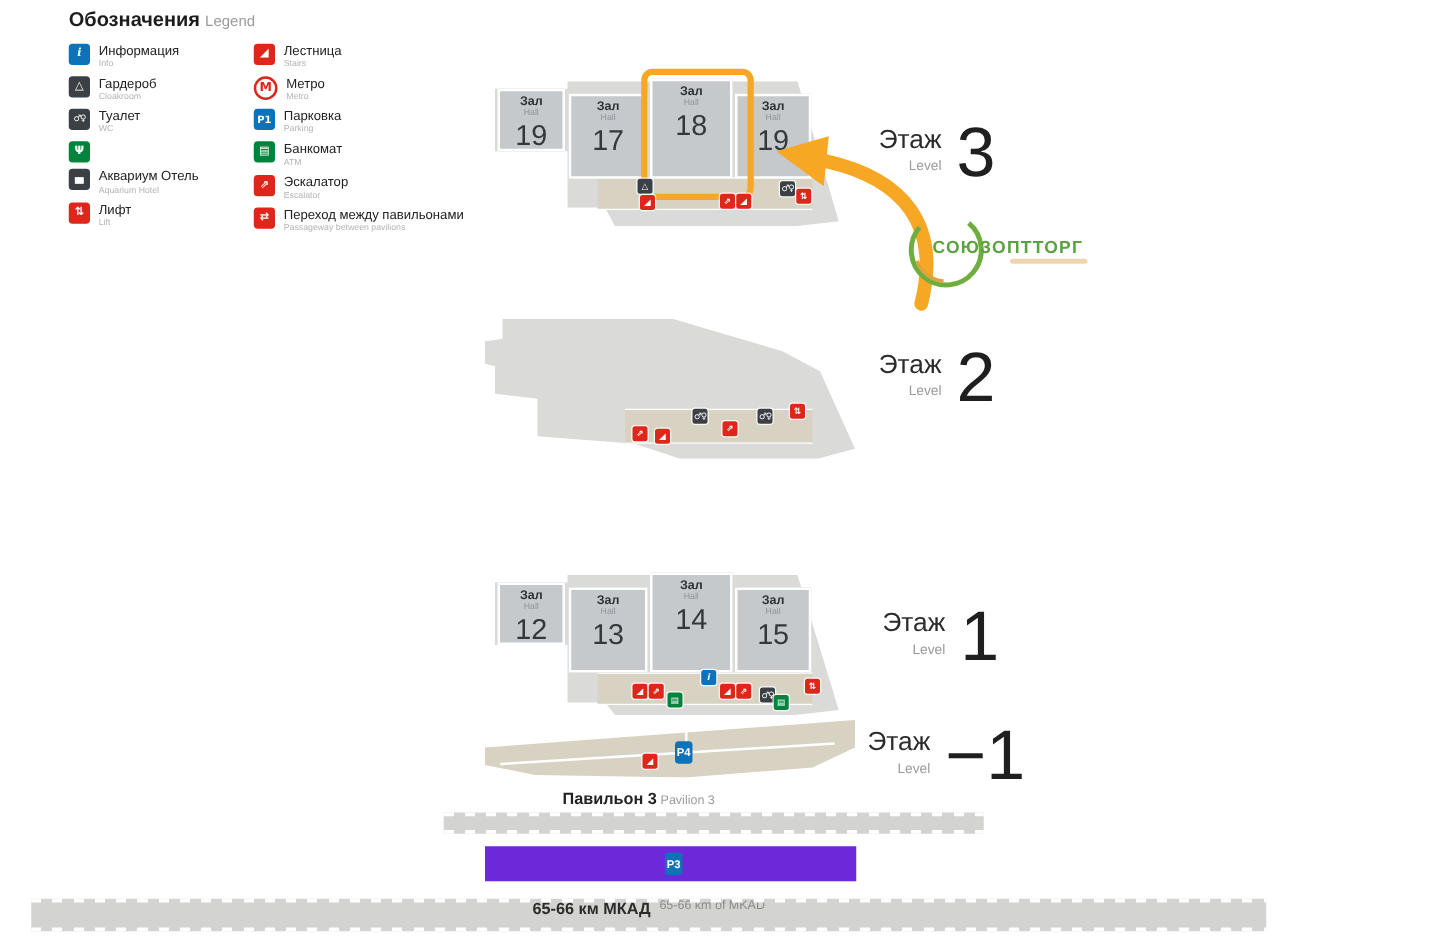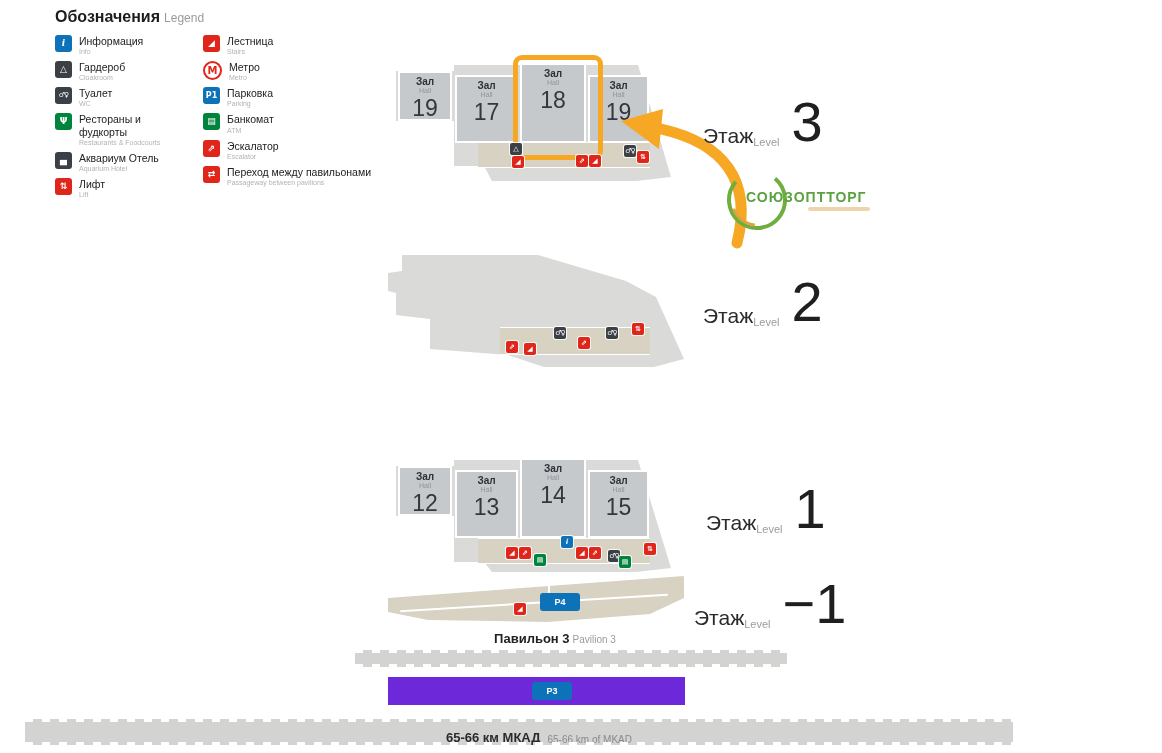--- a/index.html
+++ b/index.html
@@ -47,43 +47,43 @@
   .hl-box{position:absolute;left:125px;top:-2px;width:80px;height:95px;border:5px solid #f6a723;border-radius:9px;}
   .micon{
     position:absolute;width:12px;height:12px;border-radius:2px;color:#fff;
     display:flex;align-items:center;justify-content:center;font-size:7px;font-weight:bold;
     font-family:"DejaVu Sans",sans-serif;line-height:1;box-shadow:0 0 0 1px rgba(255,255,255,.85);
   }
   .pole{position:absolute;background:#fff;}
   .walk{position:absolute;height:2px;background:#fff;}
   
   .lvl{position:absolute;display:flex;align-items:flex-start;gap:12px;}
-  .lvl-text{display:flex;flex-direction:row;align-items:flex-end;margin-top:24px;}
+  .lvl-text{display:flex;flex-direction:column;align-items:flex-end;}
   .lvl-ru{font-size:21px;color:#2b2b2b;}
   .lvl-en{font-size:11px;color:#9b9b9b;margin-top:3px;}
   .lvl-num{font-size:56px;font-weight:300;color:#1f1f1f;line-height:.85;margin-top:-2px;}
   
   .logo{left:724px;top:163px;width:170px;height:75px;text-decoration:underline;}
   .logo-text{position:absolute;left:22px;top:26px;font-size:14px;font-weight:bold;color:#5aa13f;letter-spacing:1px;}
   .logo-tagline{position:absolute;left:84px;top:44px;width:62px;height:4px;background:#e3b169;opacity:.55;border-radius:2px;}
   
-  .pav-label{left:450px;top:631px;width:210px;text-align:center;font-size:13px;}
+  .pav-label{left:450px;top:631px;width:210px;font-size:13px;}
   .pav-label .ru{font-weight:bold;color:#222;}
   .pav-label .en{font-size:10px;color:#9b9b9b;margin-left:3px;}
   .road{position:absolute;background:#d3d3d1;}
   .road::before,.road::after{content:"";position:absolute;left:0;right:0;height:3px;
     background:repeating-linear-gradient(90deg,#fff 0 8px,transparent 8px 17px);}
   .road::before{top:0;}
   .road::after{bottom:0;}
-  .road .road-text{width:100%;height:100%;display:flex;align-items:flex-end;justify-content:center;gap:7px;margin-left:20px;}
+  .road .road-text{width:100%;height:100%;display:flex;align-items:flex-start;justify-content:center;gap:7px;}
   .road .ru{font-size:13px;font-weight:bold;color:#2b2b2b;}
   .road .en{font-size:10px;color:#8a8a8a;}
   .p3block{left:388px;top:677px;width:297px;height:28px;background:#6d28d9;}
   .pbadge{
-    position:absolute;width:40px;height:18px;background:#0e72b8;color:#fff;border-radius:3px;
+    position:absolute;width:14px;height:18px;background:#0e72b8;color:#fff;border-radius:3px;
     display:flex;align-items:center;justify-content:center;font-size:9px;font-weight:bold;
   }
 </style>
 </head>
 <body>
 
 <div class="abs legend">
   <div class="legend-title">
     <span>Обозначения</span><span class="en">Legend</span>
   </div>
@@ -105,24 +105,20 @@
         </div>
         <div class="legend-item">
           <span class="licon" data-icon="wc" style="background: rgb(59, 64, 70);">♂♀</span>
           <span class="li-text">
             <div class="li-label">Туалет</div>
             <div class="li-sub">WC</div>
           </span>
         </div>
         <div class="legend-item">
           <span class="licon" data-icon="restaurant" style="background: rgb(0, 132, 61);">Ψ</span>
-          <span class="li-text">
-            <div class="li-label">Рестораны и фудкорты</div>
-            <div class="li-sub">Restaurants &amp; Foodcourts</div>
-          </span>
         </div>
         <div class="legend-item">
           <span class="licon" data-icon="hotel" style="background: rgb(59, 64, 70);">▄</span>
           <span class="li-text">
             <div class="li-label">Аквариум Отель</div>
             <div class="li-sub">Aquarium Hotel</div>
           </span>
         </div>
         <div class="legend-item">
           <span class="licon" data-icon="lift" style="background: rgb(224, 37, 27);">⇅</span>

